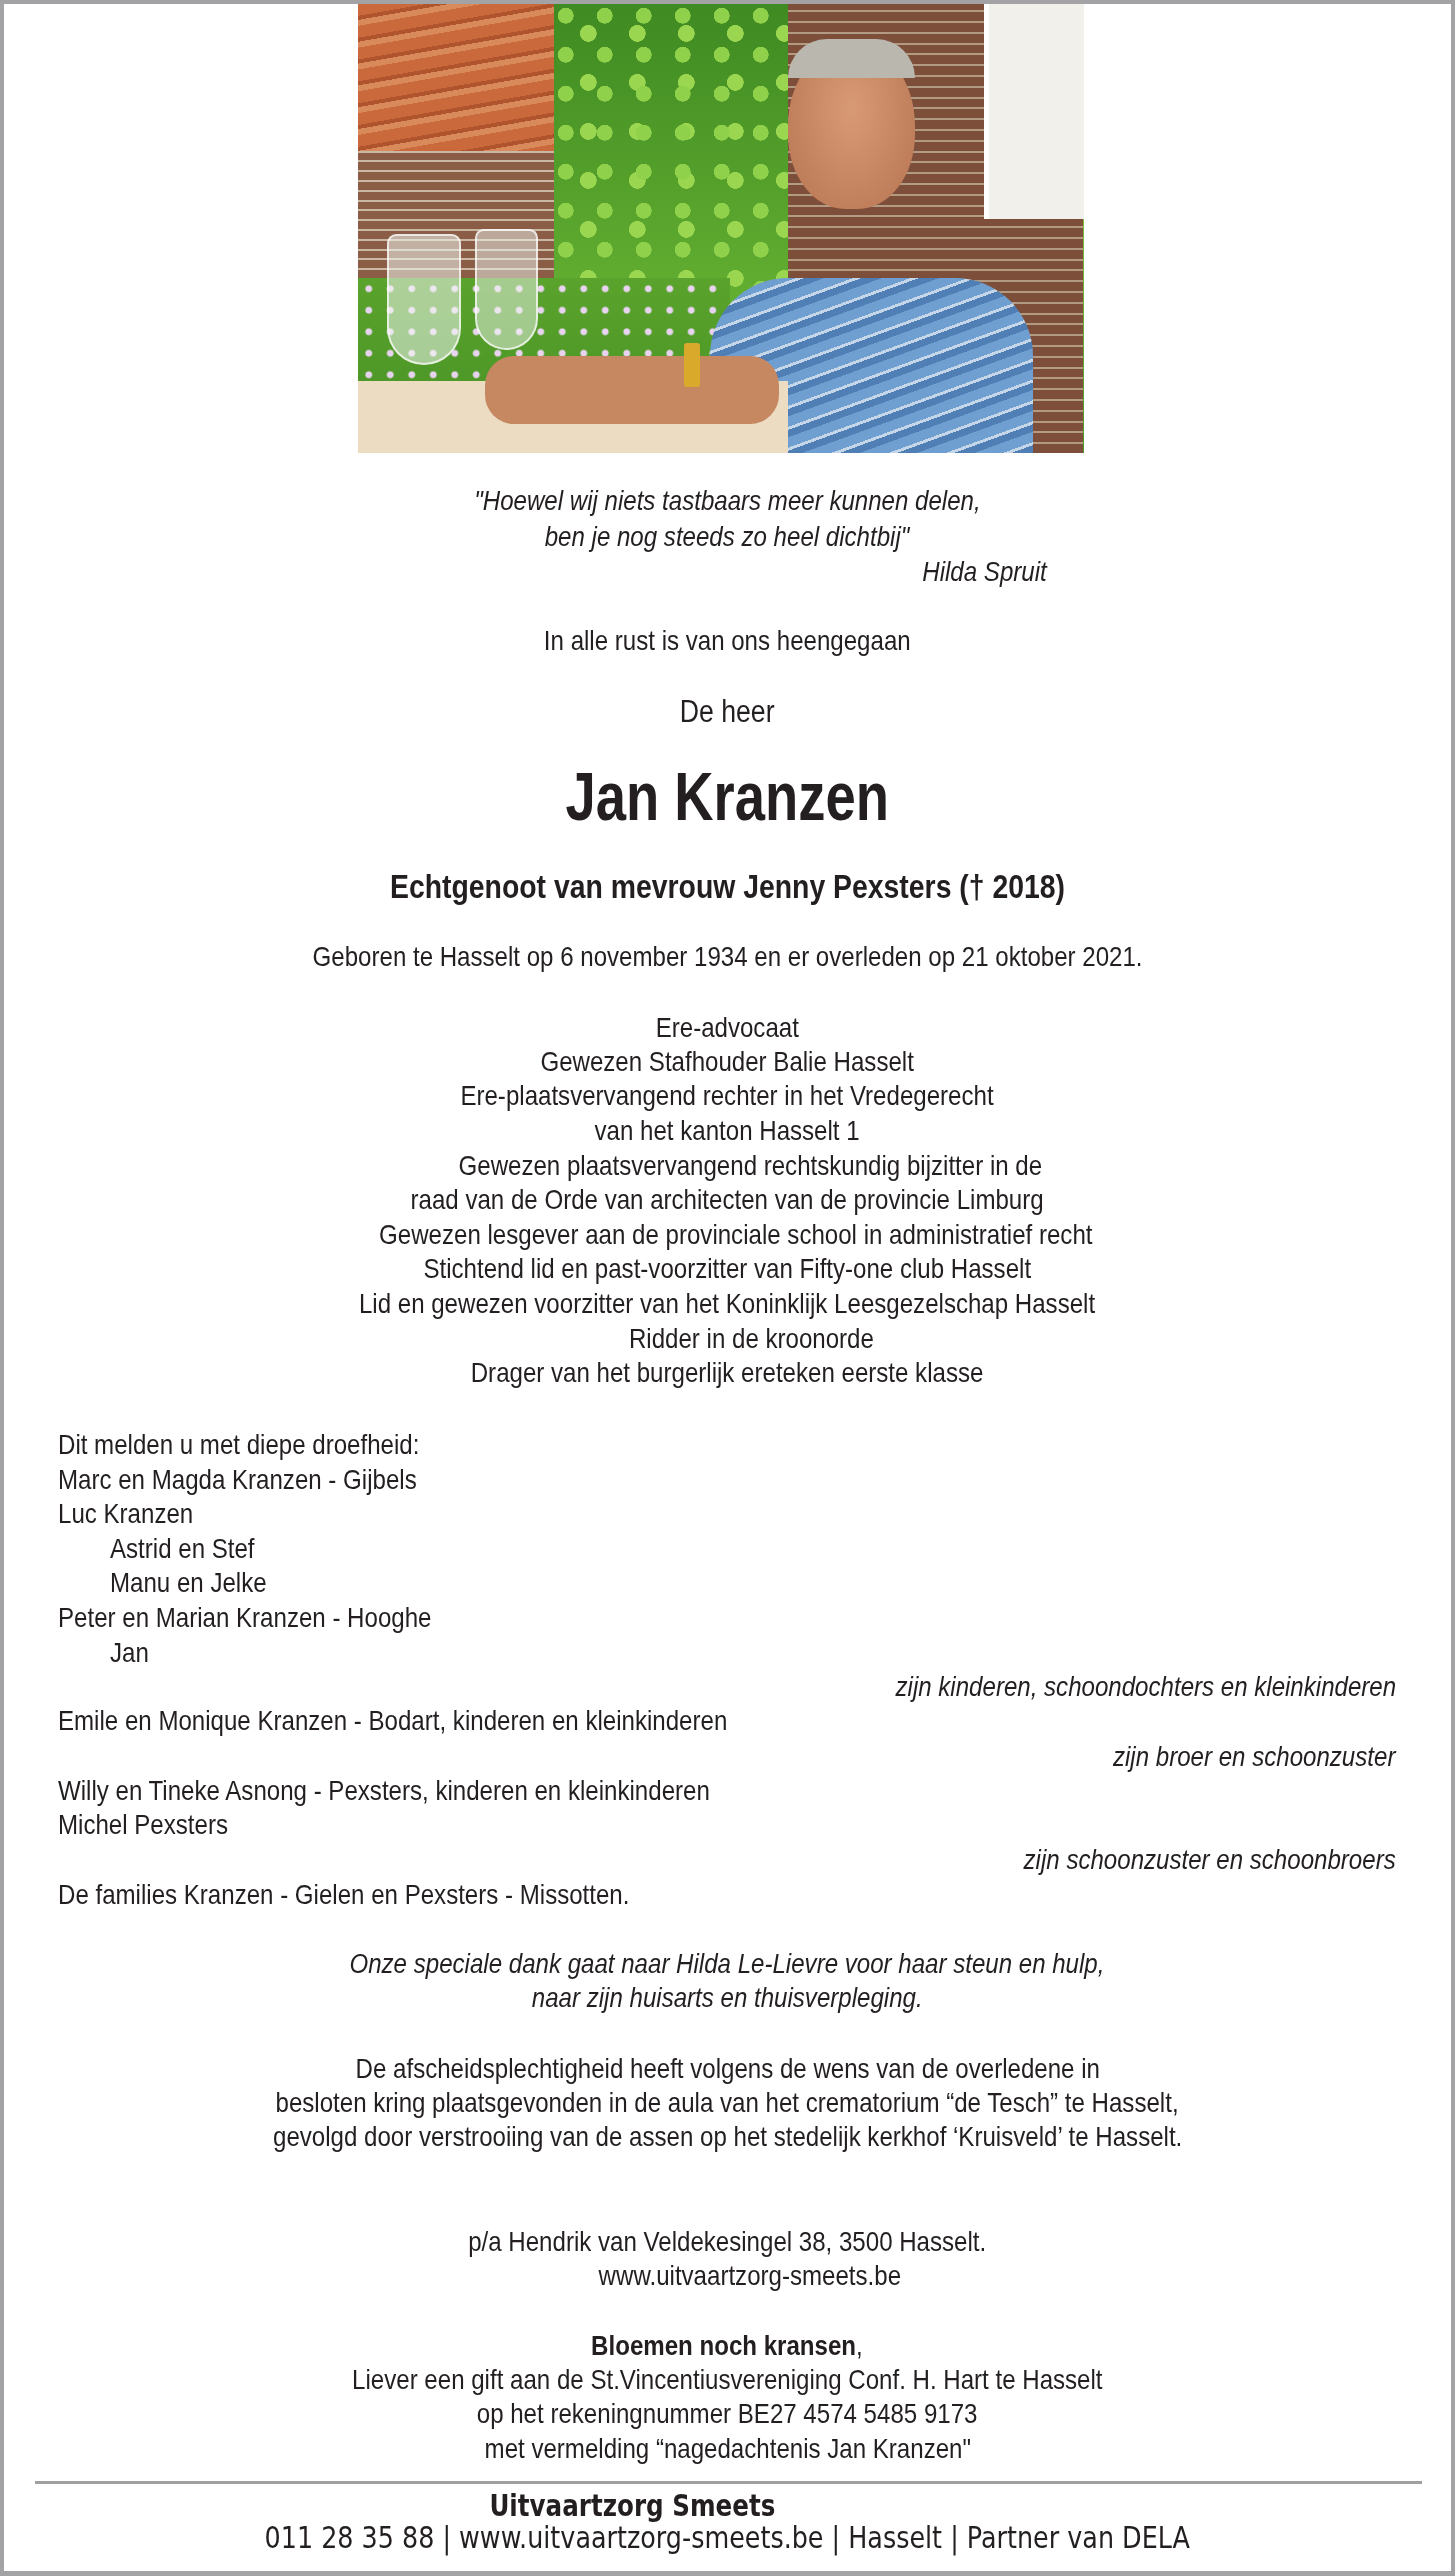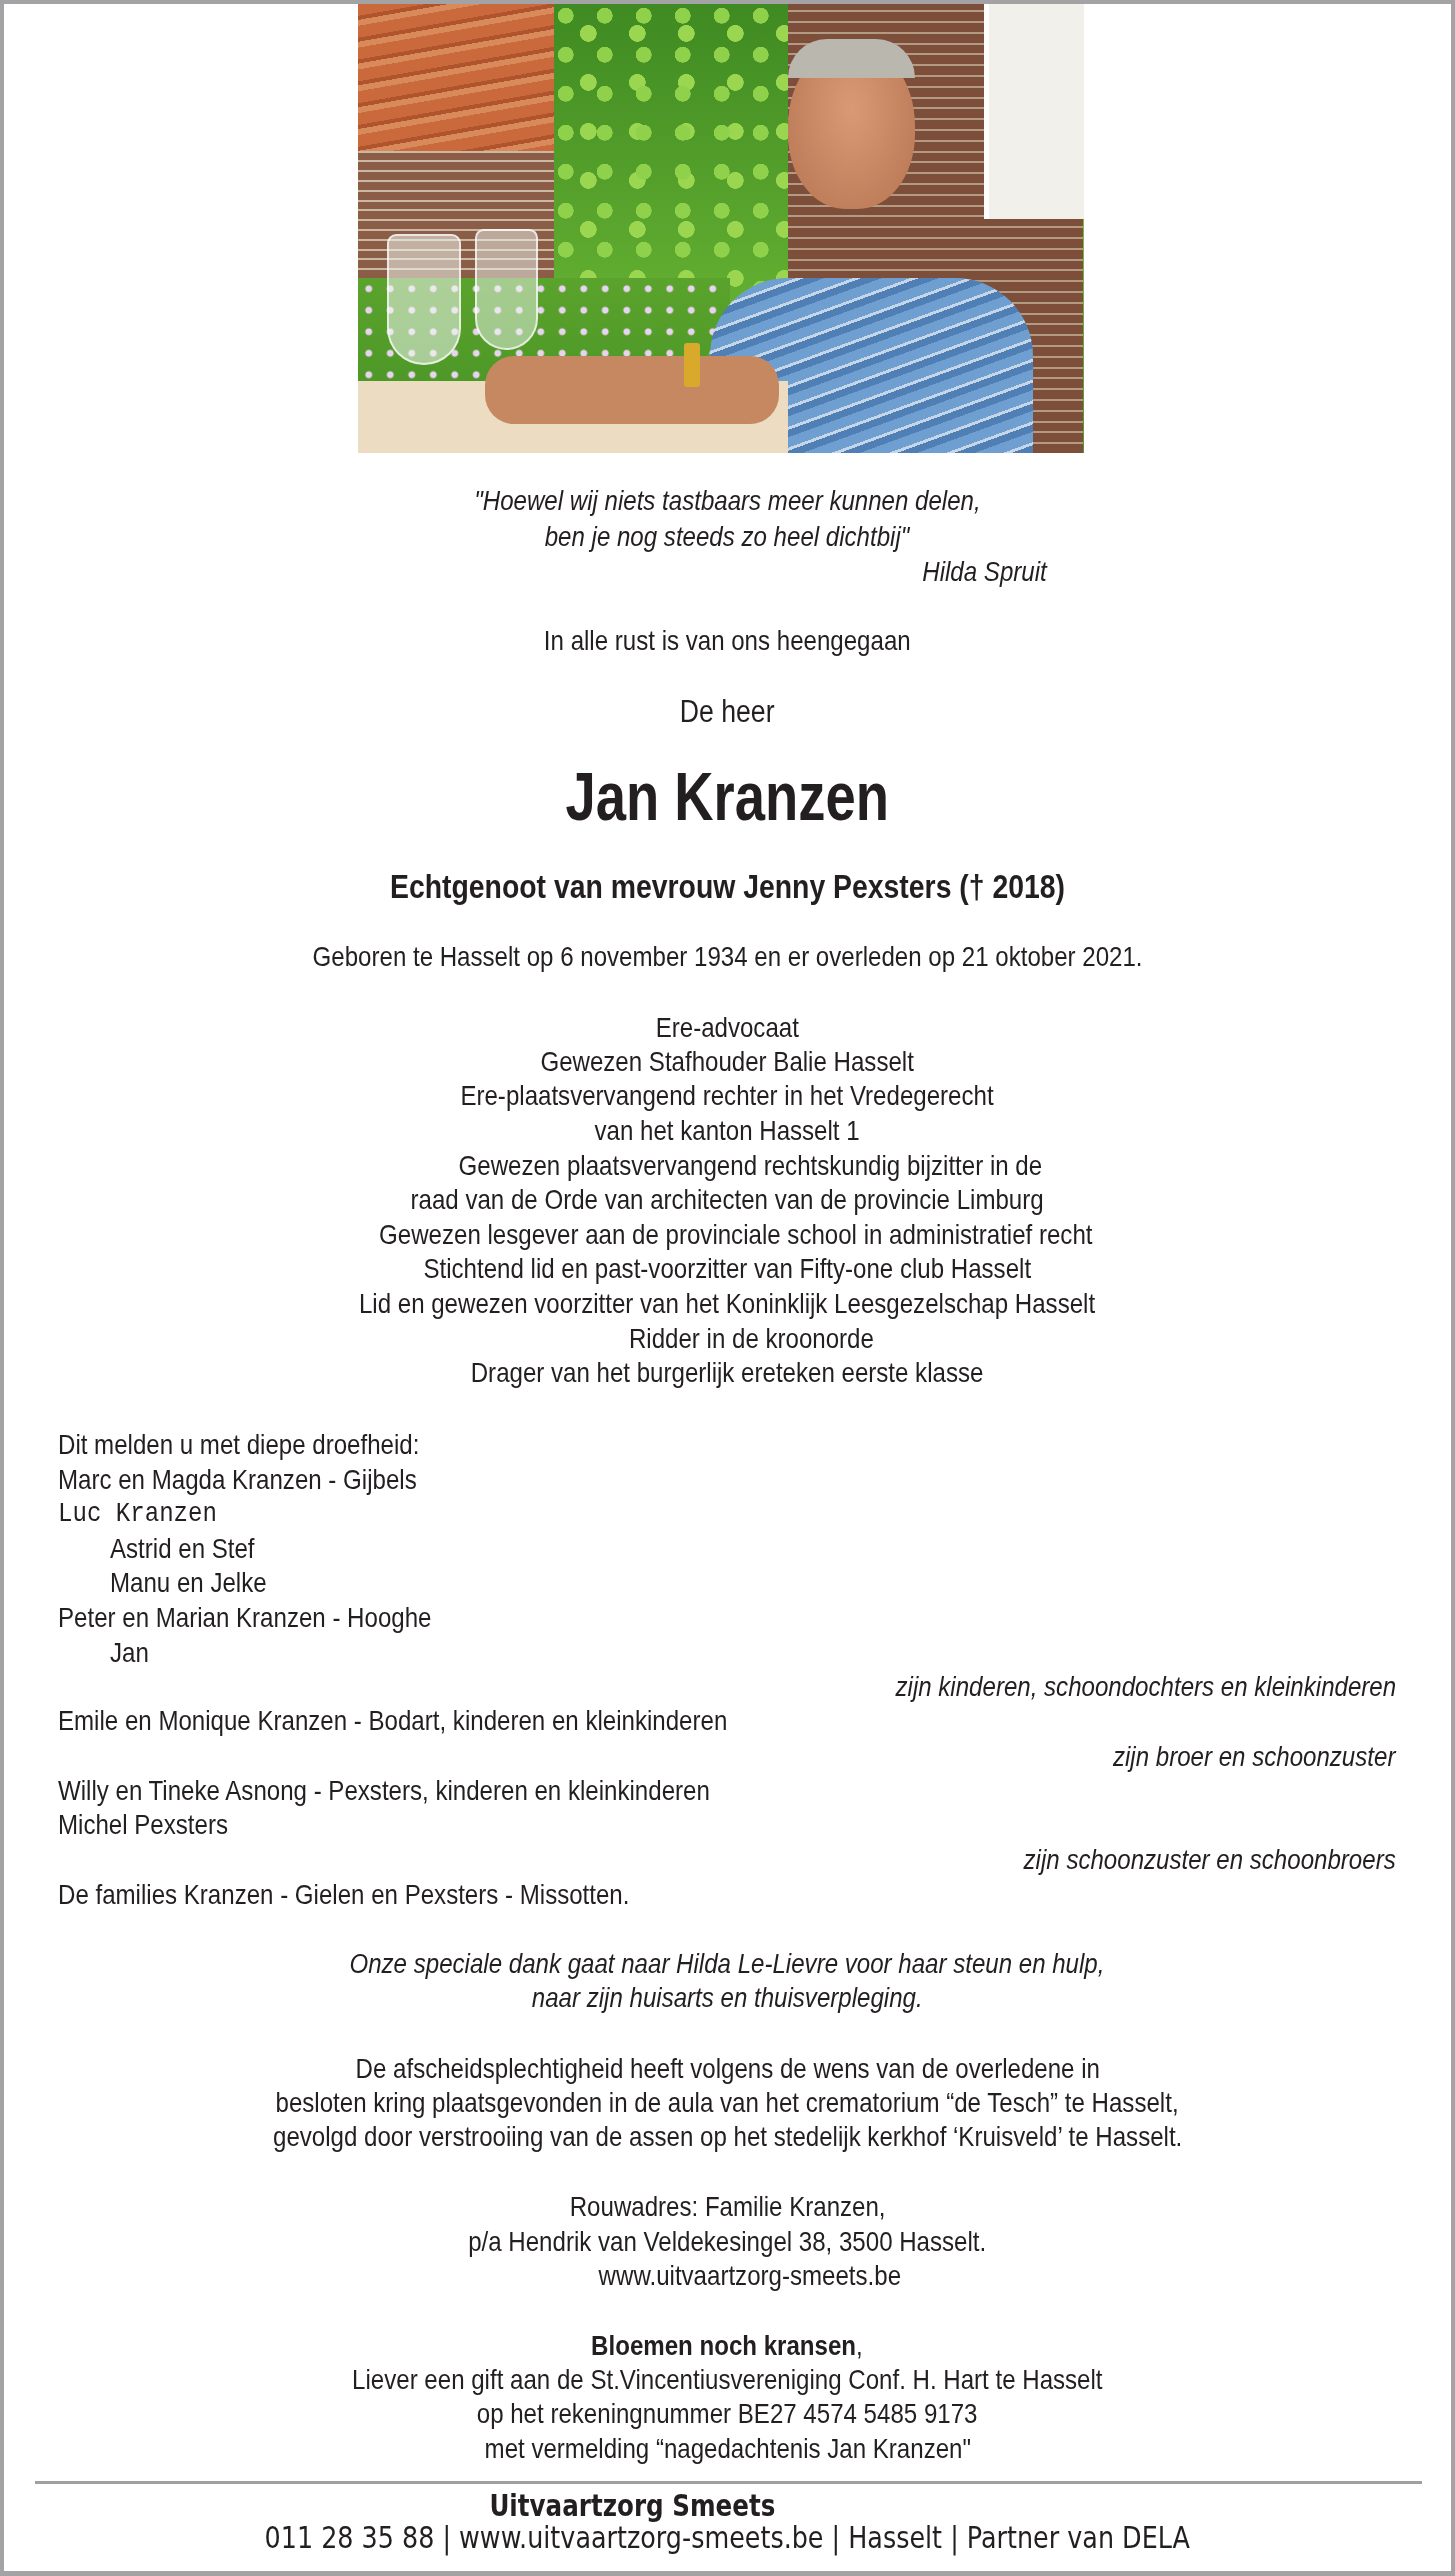--- a/index.html
+++ b/index.html
@@ -99,42 +99,41 @@
     <div class="line" style="top:1214px;padding-left:8px;"><span class="cond">Gewezen lesgever aan de provinciale school in administratief recht</span></div>
     <div class="line" style="top:1248px;"><span class="cond">Stichtend lid en past-voorzitter van Fifty-one club Hasselt</span></div>
     <div class="line" style="top:1283px;"><span class="cond">Lid en gewezen voorzitter van het Koninklijk Leesgezelschap Hasselt</span></div>
     <div class="line" style="top:1318px;padding-left:24px;"><span class="cond">Ridder in de kroonorde</span></div>
     <div class="line" style="top:1352px;"><span class="cond">Drager van het burgerlijk ereteken eerste klasse</span></div>
   </div>
 
   <div>
     <div class="left" style="top:1424px;"><span class="cond-left">Dit melden u met diepe droefheid:</span></div>
     <div class="left" style="top:1459px;"><span class="cond-left">Marc en Magda Kranzen - Gijbels</span></div>
-    <div class="left" style="top:1493px;font-family:Liberation Mono, monospace;"><span class="cond-left">Luc Kranzen</span></div>
+    <div class="left" style="top:1493px;"><span class="cond-left">Luc Kranzen</span></div>
     <div class="left indent" style="top:1528px;"><span class="cond-left">Astrid en Stef</span></div>
     <div class="left indent" style="top:1562px;"><span class="cond-left">Manu en Jelke</span></div>
     <div class="left" style="top:1597px;"><span class="cond-left">Peter en Marian Kranzen - Hooghe</span></div>
     <div class="left indent" style="top:1632px;"><span class="cond-left">Jan</span></div>
     <div class="right" style="top:1666px;"><span class="cond-right">zijn kinderen, schoondochters en kleinkinderen</span></div>
     <div class="left" style="top:1700px;"><span class="cond-left">Emile en Monique Kranzen - Bodart, kinderen en kleinkinderen</span></div>
     <div class="right" style="top:1736px;"><span class="cond-right">zijn broer en schoonzuster</span></div>
     <div class="left" style="top:1770px;"><span class="cond-left">Willy en Tineke Asnong - Pexsters, kinderen en kleinkinderen</span></div>
     <div class="left" style="top:1804px;"><span class="cond-left">Michel Pexsters</span></div>
     <div class="right" style="top:1839px;"><span class="cond-right">zijn schoonzuster en schoonbroers</span></div>
     <div class="left" style="top:1874px;"><span class="cond-left">De families Kranzen - Gielen en Pexsters - Missotten.</span></div>
   </div>
 
   <div class="line it" style="top:1943px;"><span class="cond">Onze speciale dank gaat naar Hilda Le-Lievre voor haar steun en hulp,</span></div>
   <div class="line it" style="top:1977px;"><span class="cond">naar zijn huisarts en thuisverpleging.</span></div>
 
   <div class="line" style="top:2048px;"><span class="cond">De afscheidsplechtigheid heeft volgens de wens van de overledene in</span></div>
   <div class="line" style="top:2082px;"><span class="cond">besloten kring plaatsgevonden in de aula van het crematorium “de Tesch” te Hasselt,</span></div>
   <div class="line" style="top:2116px;"><span class="cond">gevolgd door verstrooiing van de assen op het stedelijk kerkhof ‘Kruisveld’ te Hasselt.</span></div>
 
-  <div class="line" style="top:2186px;"><span class="cond">Rouwadres: Familie Kranzen,</span></div>
   <div class="line" style="top:2221px;"><span class="cond">p/a Hendrik van Veldekesingel 38, 3500 Hasselt.</span></div>
   <div class="line" style="top:2255px;padding-left:22px;"><span class="cond">www.uitvaartzorg-smeets.be</span></div>
 
   <div class="line" style="top:2325px;"><span class="cond"><span class="bold">Bloemen noch kransen</span><span>,</span></span></div>
   <div class="line" style="top:2359px;"><span class="cond">Liever een gift aan de St.Vincentiusvereniging Conf. H. Hart te Hasselt</span></div>
   <div class="line" style="top:2393px;"><span class="cond">op het rekeningnummer BE27 4574 5485 9173</span></div>
   <div class="line" style="top:2428px;"><span class="cond">met vermelding “nagedachtenis Jan Kranzen"</span></div>
 
   <div class="sep"></div>
   <div class="footer-title"><span class="cond" style="transform:scaleX(0.82);">Uitvaartzorg Smeets</span></div>

